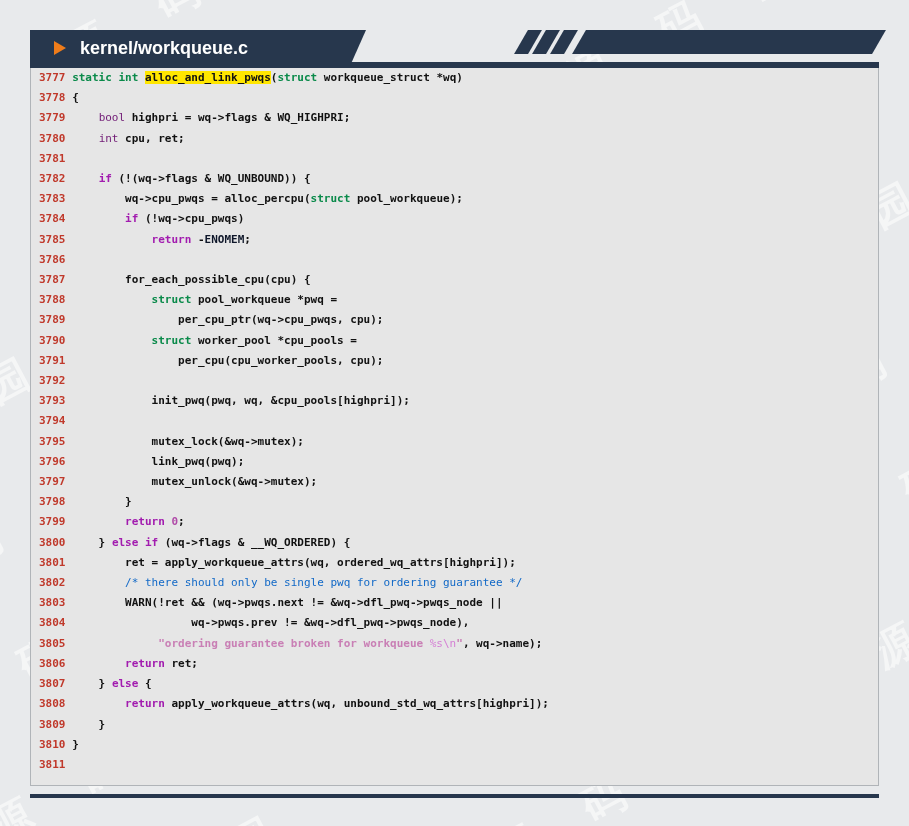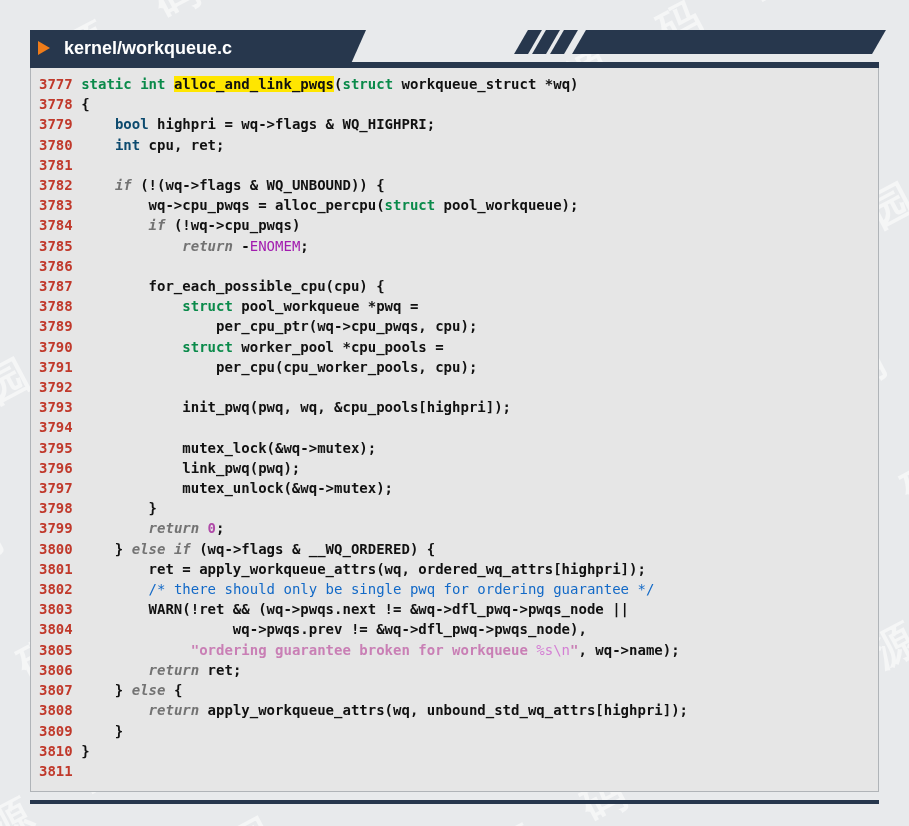--- a/index.html
+++ b/index.html
@@ -43,21 +43,21 @@
     position: relative;
     height: 36px;
   }
   .header-left {
     background: #27374d;
     color: #fff;
     display: flex;
     align-items: center;
     height: 36px;
     padding-right: 40px;
-    padding-left: 4px;
+    padding-left: 20px;
     position: relative;
     z-index: 2;
     min-width: 320px;
   }
   .header-left::after {
     content: "";
     position: absolute;
     right: -16px;
     top: 0;
     border-top: 36px solid #27374d;
@@ -99,34 +99,34 @@
   .header-underline {
     height: 6px;
     background: #27374d;
     margin-top: -4px;
     width: 100%;
   }
   .code-box {
     background: #e6e6e6;
     border: 1px solid #b0b4b8;
     border-top: none;
-    padding: 6px 8px 10px 8px;
-    font-size: 14px;
+    padding: 0 8px 10px 8px;
+    font-size: 11px;
     line-height: 20.2px;
     white-space: pre;
     overflow: hidden;
   }
   .ln { color: #c0392b; font-weight: bold; }
   .kw { color: #0a8a4a; font-weight: bold; }
-  .kw-red { color: #737373; font-weight: bold; font-style: italic; }
+  .kw-red { color: #a21caf; font-weight: bold; }
   .kw-struct { color: #0a8a4a; font-weight: bold; }
-  .type { color: #0c4a6e; font-weight: bold; }
+  .type { color: #701a75; font-weight: normal; }
   .hl-fn { background: #ffe600; color: #111; font-weight: bold; }
   .num { color: #b04aa8; font-weight: bold; }
-  .err { color: #a21caf; font-weight: normal; }
+  .err { color: #0f172a; font-weight: bold; }
   .comment { color: #1269c7; font-weight: normal; }
   .str { color: #c97fb5; font-weight: bold; }
   .fmt { color: #d47fd4; font-weight: normal; }
   .plain { color: #111; font-weight: bold; }
   .bottom-bar {
     height: 4px;
     background: #27374d;
     margin-top: 8px;
   }
 </style>

